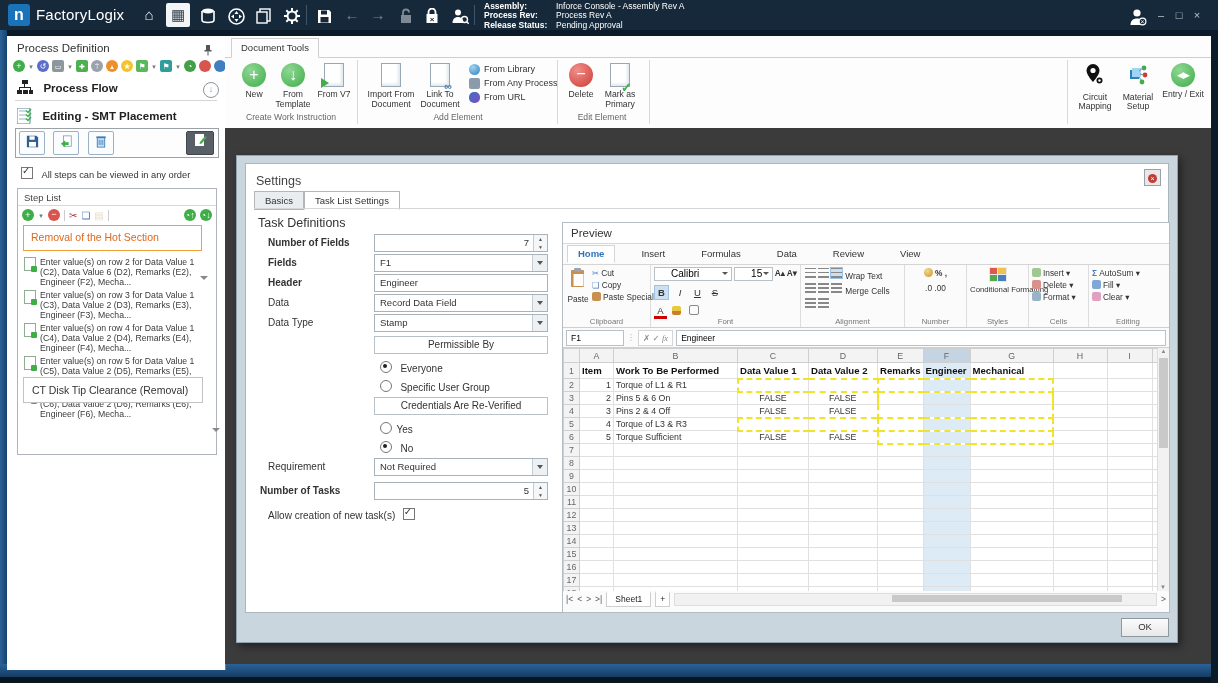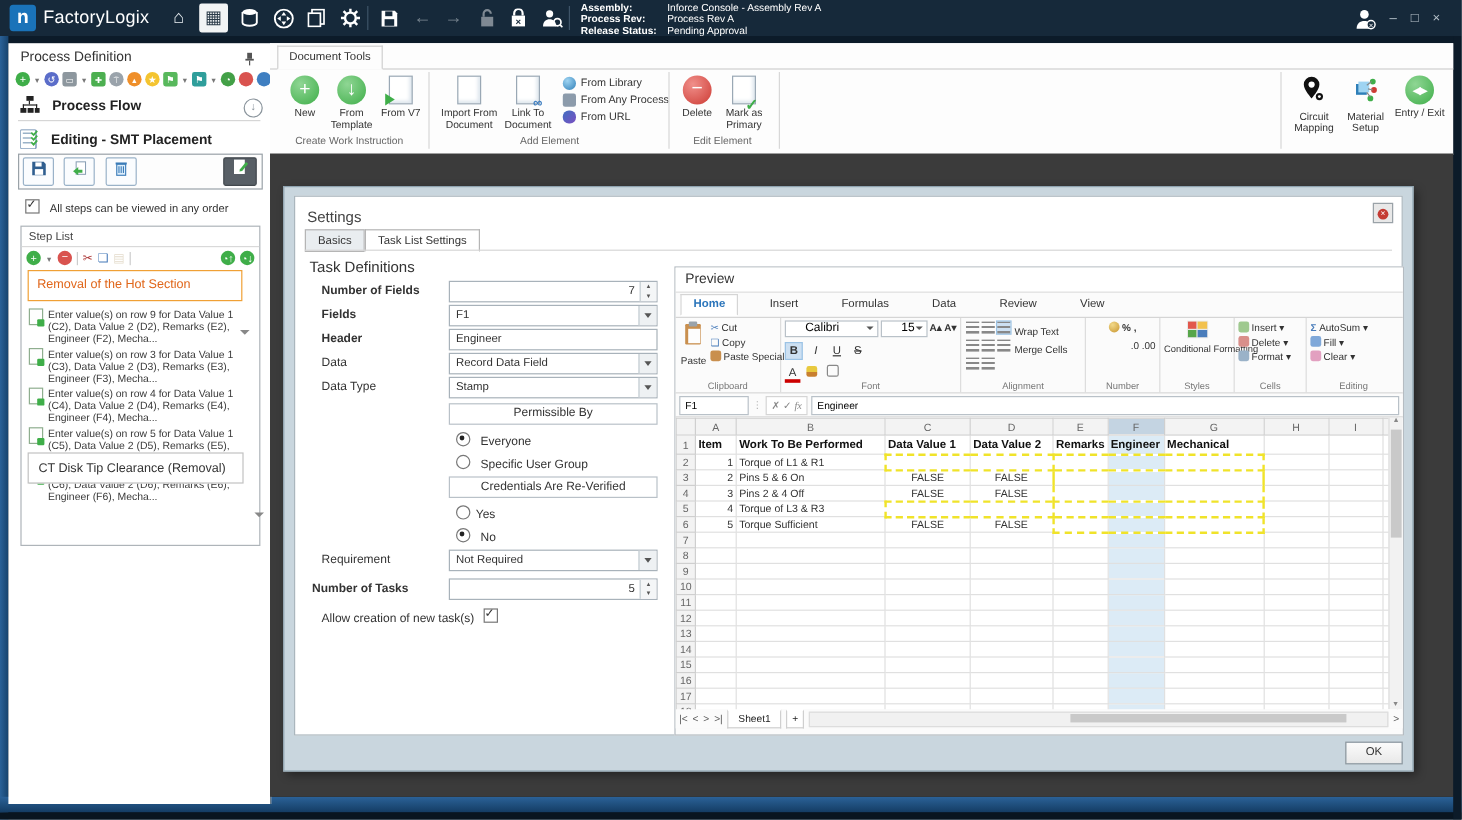--- a/index.html
+++ b/index.html
@@ -323,21 +323,21 @@
       <span class="sl-sep"></span>
       <span style="flex:1"></span>
       <span class="ti ti-history" style="background:#3fae49">↑</span>
       <span class="ti ti-history" style="background:#3fae49">↓</span>
     </div>
     <div class="sel-step abs" style="left:5px;top:36px;width:170px;height:24px">Removal of the Hot Section</div>
     <span class="chev abs" style="left:182px;top:45px"></span>
     <div class="abs" style="left:0;top:66px;width:196px">
         <div class="step-item">
           <span class="docicon"></span>
-          <span>Enter value(s) on row 9 for Data Value 1 (C2), Data Value 2 (D2), Remarks (E2), Engineer (F2), Mecha...</span>
+          <span>Enter value(s) on row 2 for Data Value 1 (C2), Data Value 6 (D2), Remarks (E2), Engineer (F2), Mecha...</span>
         </div>
         <div class="step-item">
           <span class="docicon"></span>
           <span>Enter value(s) on row 3 for Data Value 1 (C3), Data Value 2 (D3), Remarks (E3), Engineer (F3), Mecha...</span>
         </div>
         <div class="step-item">
           <span class="docicon"></span>
           <span>Enter value(s) on row 4 for Data Value 1 (C4), Data Value 2 (D4), Remarks (E4), Engineer (F4), Mecha...</span>
         </div>
         <div class="step-item">
@@ -572,21 +572,21 @@
 
         <div class="xl-group" style="width:104px">
           <div class="xs"><span class="alic"></span><span class="alic"></span><span class="alic sel"></span> <span>Wrap Text</span></div>
           <div class="xs"><span class="alic"></span><span class="alic"></span><span class="alic"></span> <span>Merge Cells</span></div>
           <div class="xs"><span class="alic"></span><span class="alic"></span></div>
           <div class="xl-glabel">Alignment</div>
         </div>
 
         <div class="xl-group" style="width:62px">
           <div class="xs" style="text-align:center"><span class="xsic" style="background:radial-gradient(circle at 35% 30%,#f2d98a,#c8952f);border-radius:50%"></span><b>%</b> <b>,</b></div>
-          <div class="xs" style="text-align:right;margin-top:3px"><span>.0</span> <span>.00</span></div>
+          <div class="xs" style="text-align:center;margin-top:3px"><span>.0</span> <span>.00</span></div>
           <div class="xl-glabel">Number</div>
         </div>
 
         <div class="xl-group" style="width:62px">
           <div style="text-align:center">
             <svg width="18" height="15" viewBox="0 0 18 15">
                 <rect x="0" y="0" width="18" height="15" fill="#e8e8e8"></rect>
                 <rect x="1" y="1" width="7" height="6" fill="#e2574c"></rect>
                 <rect x="9" y="1" width="8" height="6" fill="#f2c14e"></rect>
                 <rect x="1" y="8" width="7" height="6" fill="#57a64a"></rect>

